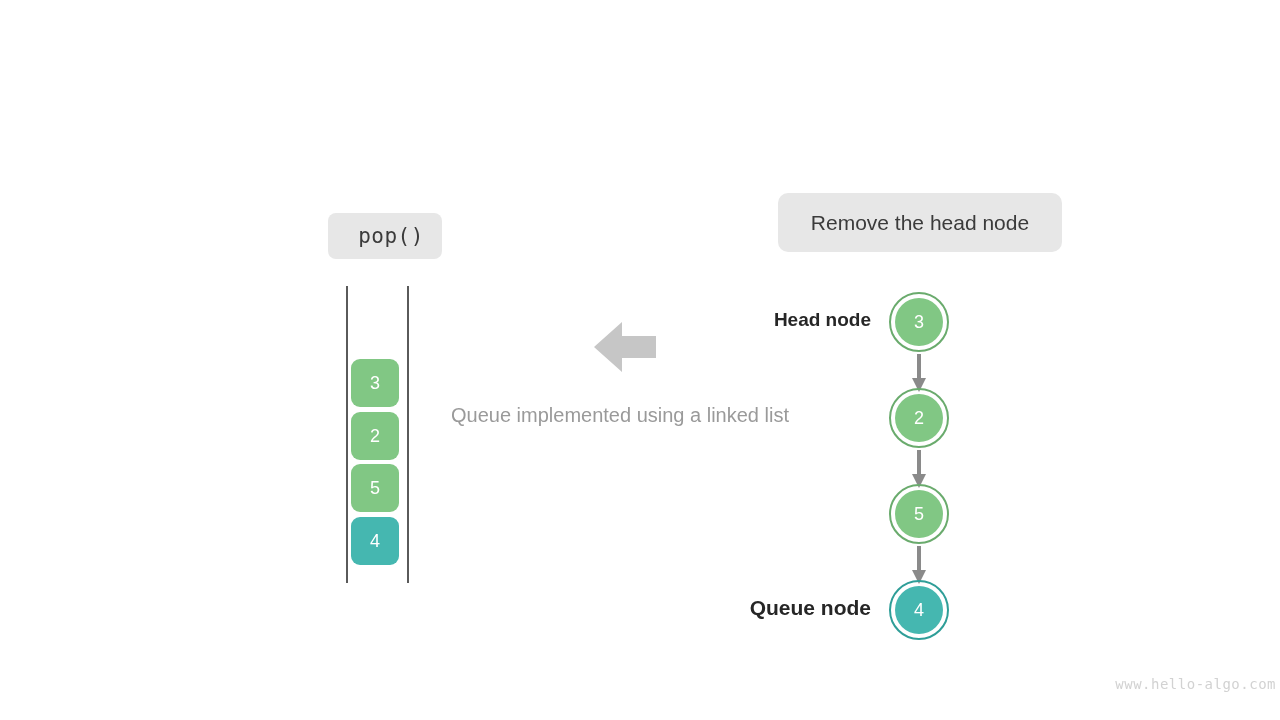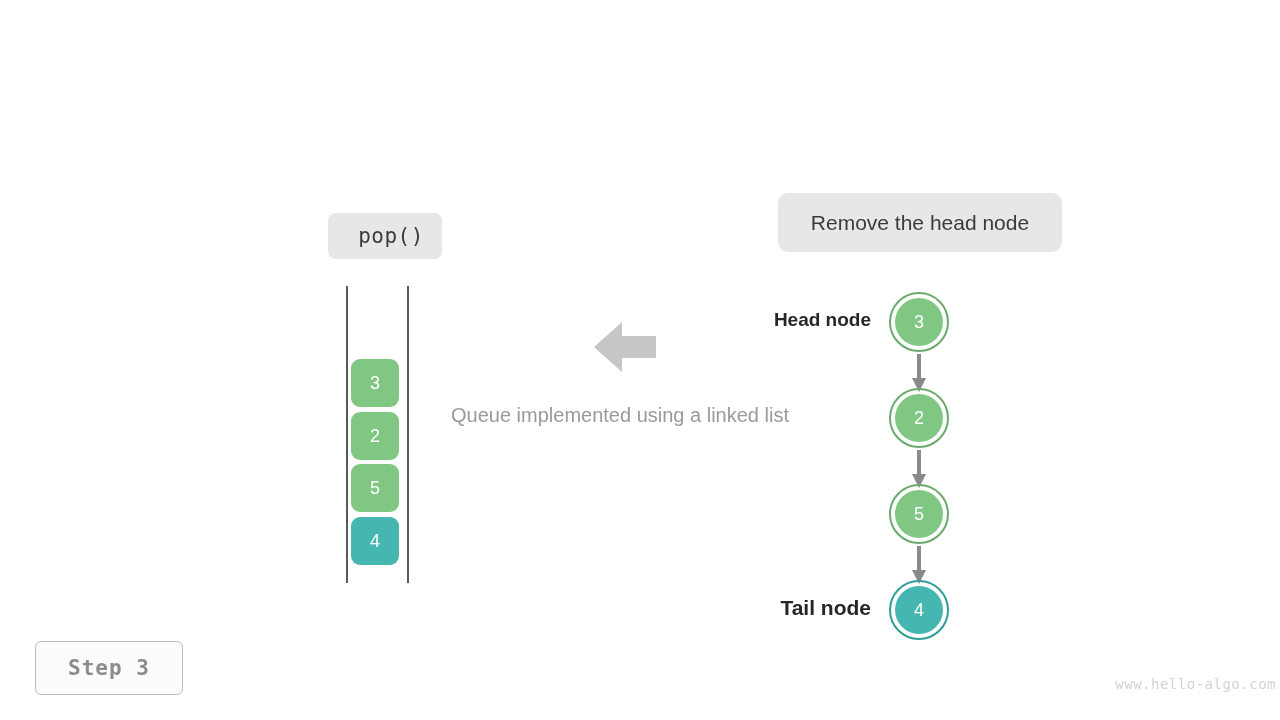--- a/index.html
+++ b/index.html
@@ -223,19 +223,18 @@
       </div>
       <div class="ll-node" style="top: 484px; left: 889px; border-color: rgb(106, 171, 109);">
         <div class="node-inner" style="background: rgb(129, 199, 132);">5</div>
       </div>
       <div class="ll-node" style="top: 580px; left: 889px; border-color: rgb(47, 158, 152);">
         <div class="node-inner" style="background: rgb(69, 183, 176);">4</div>
       </div>
     </div>
 
   <div id="head-node-label" class="ll-endlabel">Head node</div>
-  <div id="tail-node-label" class="ll-endlabel">Tail node</div>
-
-  <div id="step-badge">Step 3</div>
+  <div id="tail-node-label" class="ll-endlabel">Queue node</div>
+
 
   <div id="watermark">www.hello-algo.com</div>
 
 </div>
 
 </body></html>

